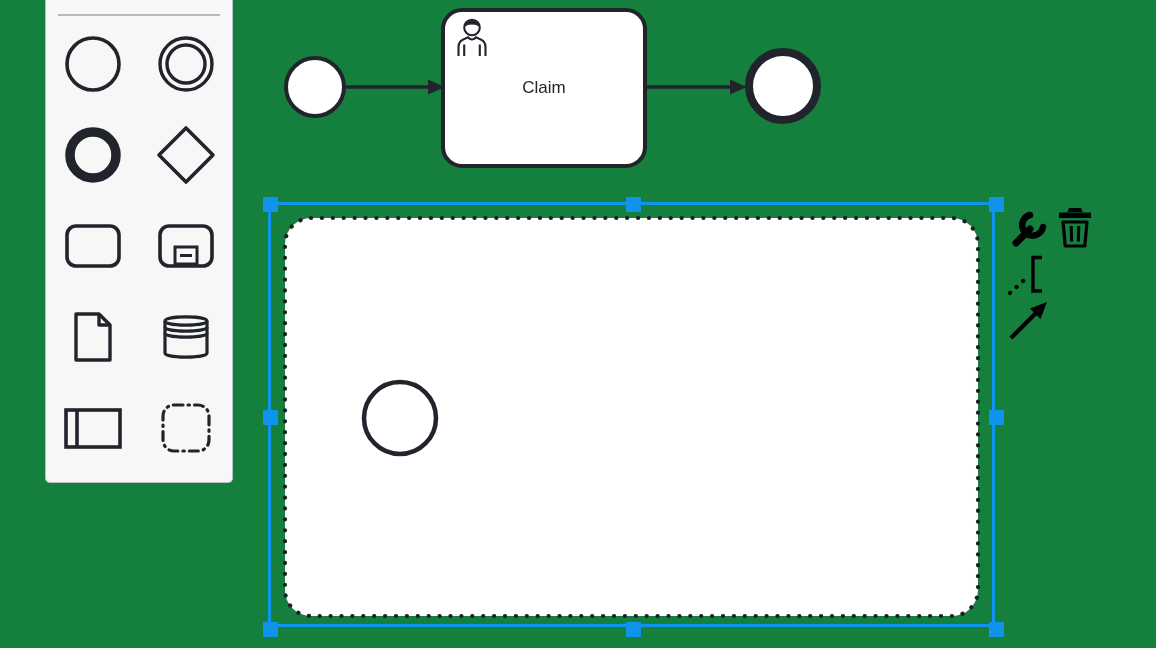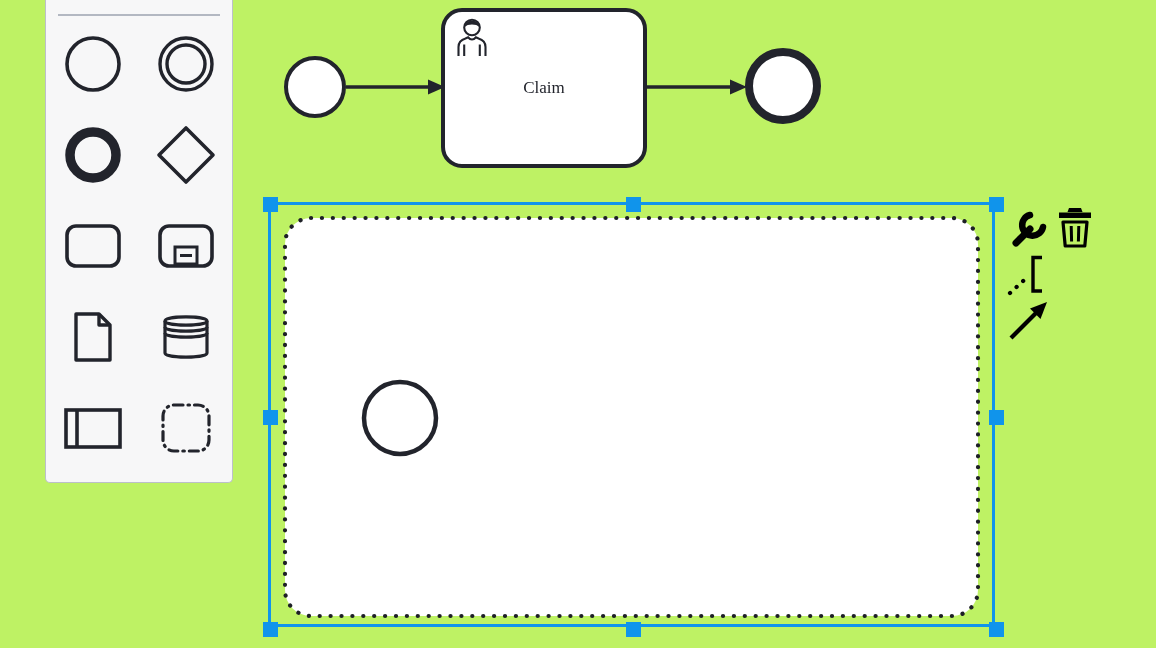--- a/index.html
+++ b/index.html
@@ -1,16 +1,16 @@
 <!DOCTYPE html>
 <html><head>
 <meta charset="utf-8">
 <style>
   html,body{margin:0;padding:0;background:#fff;font-family:"Liberation Sans",sans-serif;}
-  .canvas{position:relative;width:1156px;height:648px;background:#bef264;overflow:hidden;font-family:Liberation Serif, serif;}
+  .canvas{position:relative;width:1156px;height:648px;background:#15803d;overflow:hidden;}
 
   
   .palette{
     position:absolute;left:45px;top:-6px;width:188px;height:489px;
     background:#f7f7f8;border:1px solid #bcc0c9;border-top:none;
     border-radius:0 0 5px 5px;box-sizing:border-box;
   }
   .palette-separator{margin:20px auto 0 auto;width:162px;height:2px;background:#b3b8c2;}
   .palette-grid{
     display:grid;grid-template-columns:repeat(2,93px);grid-auto-rows:91px;

